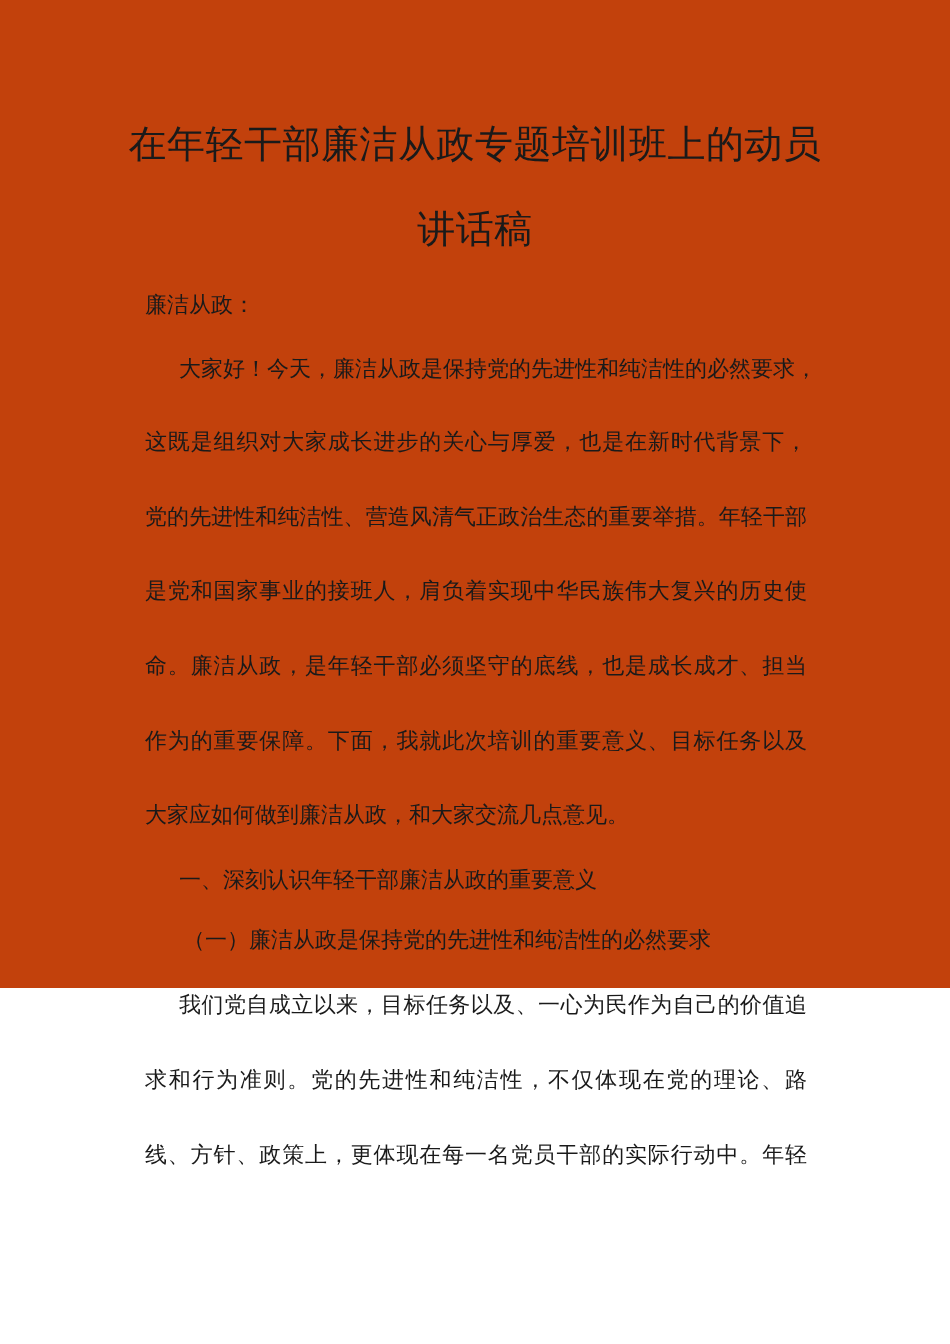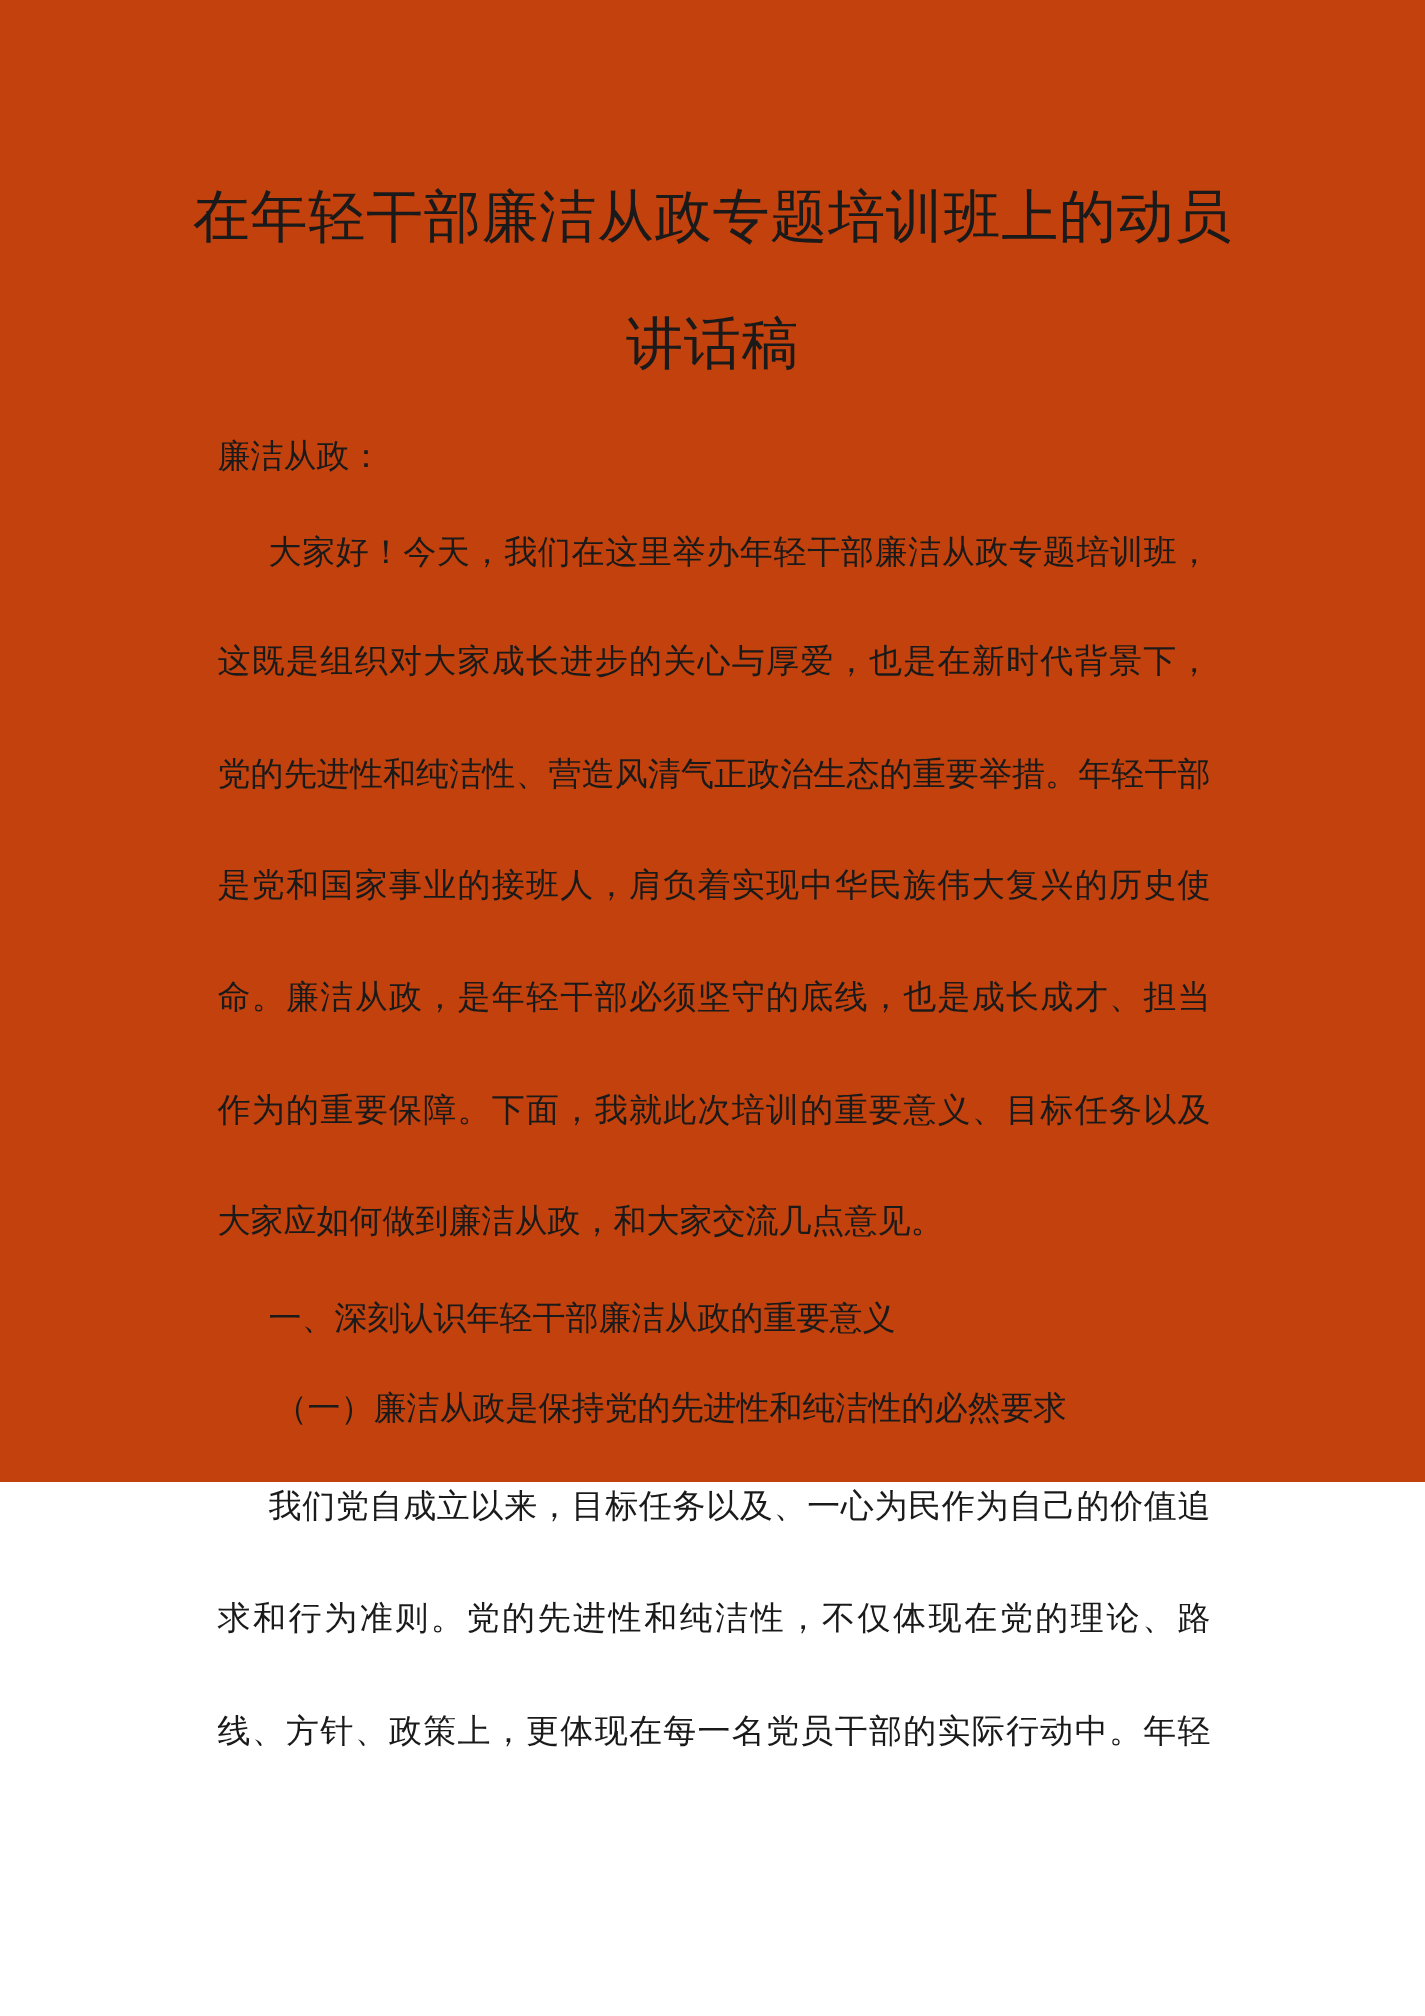--- a/index.html
+++ b/index.html
@@ -17,21 +17,21 @@
 </head>
 <body>
 
 <div class="page">
 
   <div class="title" style="top:122px;">在年轻干部廉洁从政专题培训班上的动员</div>
   <div class="title" style="top:174px;margin-top:33px;">讲话稿</div>
 
   <div class="line last" style="top:292px;">廉洁从政：</div>
 
-  <div class="line indent" style="top:356px;">大家好！今天，我们在这里举办年轻干部廉洁从政专题培训班，</div>
+  <div class="line indent" style="top:356px;">大家好！今天，廉洁从政是保持党的先进性和纯洁性的必然要求，</div>
   <div class="line" style="top:429px;">这既是组织对大家成长进步的关心与厚爱，也是在新时代背景下，</div>
   <div class="line" style="top:504px;">党的先进性和纯洁性、营造风清气正政治生态的重要举措。年轻干部</div>
   <div class="line" style="top:578px;">是党和国家事业的接班人，肩负着实现中华民族伟大复兴的历史使</div>
   <div class="line" style="top:728px;">作为的重要保障。下面，我就此次培训的重要意义、目标任务以及</div>
   <div class="line" style="top:653px;">命。廉洁从政，是年轻干部必须坚守的底线，也是成长成才、担当</div>
   <div class="line last" style="top:802px;">大家应如何做到廉洁从政，和大家交流几点意见。</div>
 
   <div class="line last indent" style="top:867px;">一、深刻认识年轻干部廉洁从政的重要意义</div>
 
   <div class="line last indent2" style="top:927px;">（一）廉洁从政是保持党的先进性和纯洁性的必然要求</div>

